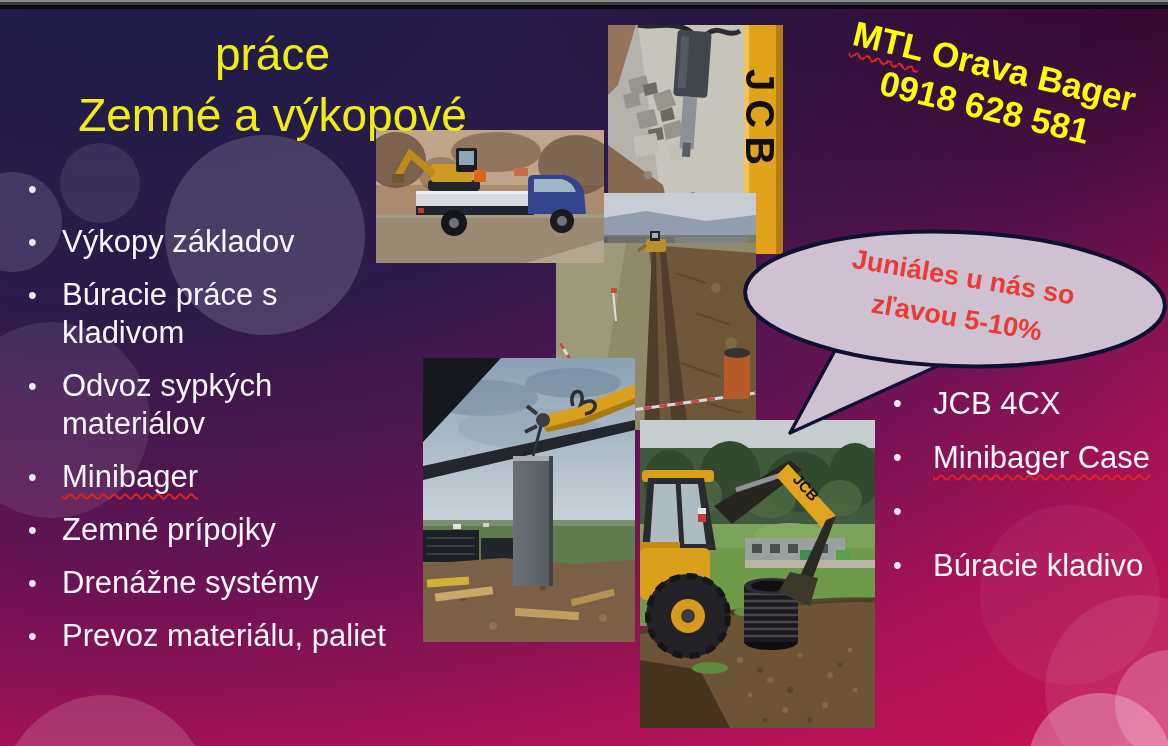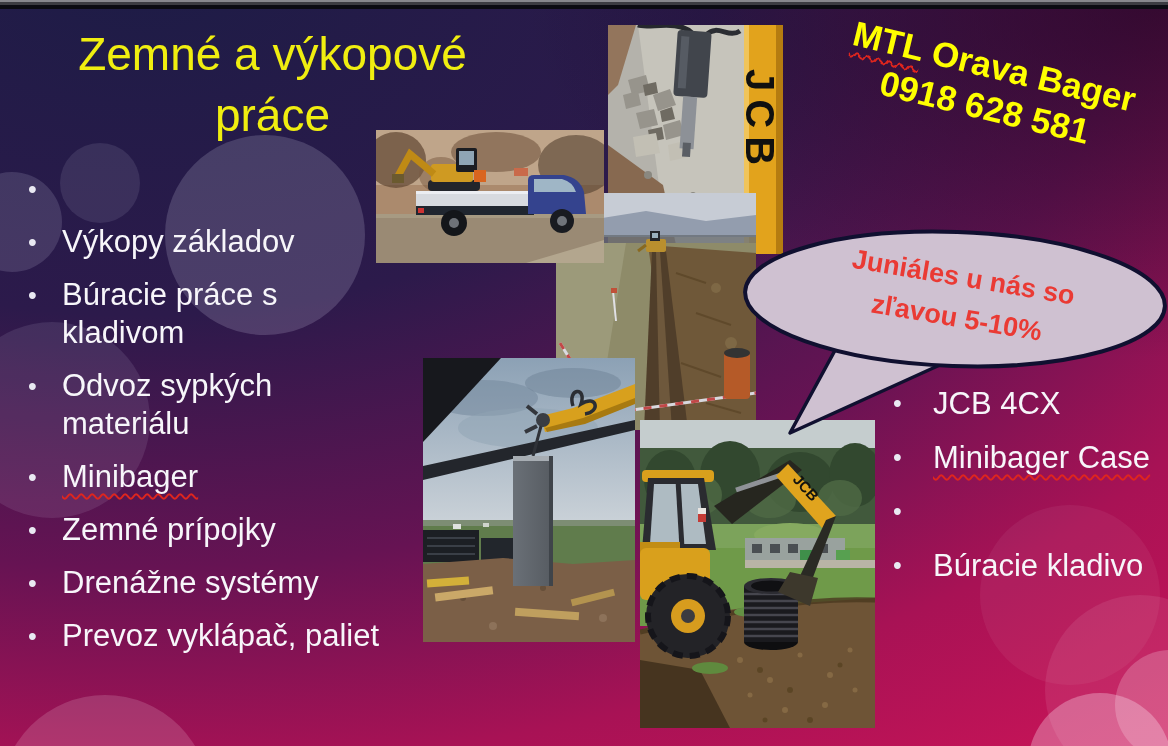--- a/index.html
+++ b/index.html
@@ -298,57 +298,57 @@
     <circle cx="48" cy="196" r="7" fill="#3c3c40"></circle>
   <polygon points="74,86 150,40 162,50 92,104" fill="#26261f"></polygon>
   <line x1="96" y1="70" x2="150" y2="52" stroke="#8f9297" stroke-width="5"></line>
   <polygon points="148,44 196,96 182,108 136,56" fill="#e0a41e"></polygon>
   <text transform="translate(152 60) rotate(48)" font-size="15" font-weight="bold" fill="#13130f">JCB</text>
   <polygon points="186,100 196,96 172,160 160,156" fill="#2a2a24"></polygon>
   <polygon points="150,152 178,158 170,186 138,172" fill="#3d382c"></polygon>
 </svg>
 
 <div class="title">
+  <div>práce</div>
   <div>Zemné a výkopové</div>
-  <div>práce</div>
 </div>
 
 <ul class="list left-list">
   <li>
       <span class="dot">•</span>
     </li>
   <li>
       <span class="dot">•</span>
       <span class="btxt"><span>Výkopy základov</span><span class="miss"></span><span></span></span>
     </li>
   <li>
       <span class="dot">•</span>
       <span class="btxt"><span>Búracie práce s
 kladivom</span><span class="miss"></span><span></span></span>
     </li>
   <li>
       <span class="dot">•</span>
       <span class="btxt"><span>Odvoz sypkých
-materiálu</span><span class="miss"></span><span></span></span>
+materiálov</span><span class="miss"></span><span></span></span>
     </li>
   <li>
       <span class="dot">•</span>
       <span class="btxt"><span></span><span class="miss">Minibager</span><span></span></span>
     </li>
   <li>
       <span class="dot">•</span>
       <span class="btxt"><span>Zemné prípojky</span><span class="miss"></span><span></span></span>
     </li>
   <li>
       <span class="dot">•</span>
       <span class="btxt"><span>Drenážne systémy</span><span class="miss"></span><span></span></span>
     </li>
   <li>
       <span class="dot">•</span>
-      <span class="btxt"><span>Prevoz vyklápač, paliet</span><span class="miss"></span><span></span></span>
+      <span class="btxt"><span>Prevoz materiálu, paliet</span><span class="miss"></span><span></span></span>
     </li>
 </ul>
 
 <ul class="list right-list">
   <li>
       <span class="dot">•</span>
       <span class="btxt"><span>JCB 4CX</span><span class="miss"></span><span></span></span>
     </li>
   <li>
       <span class="dot">•</span>

